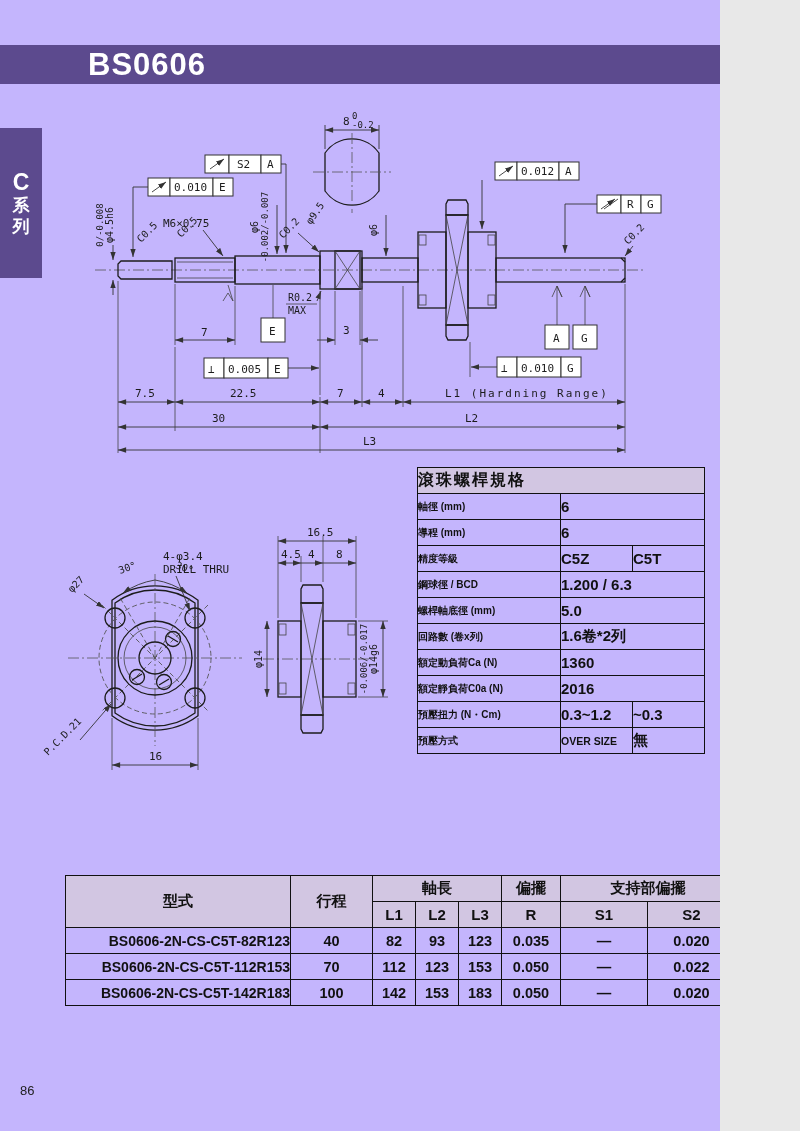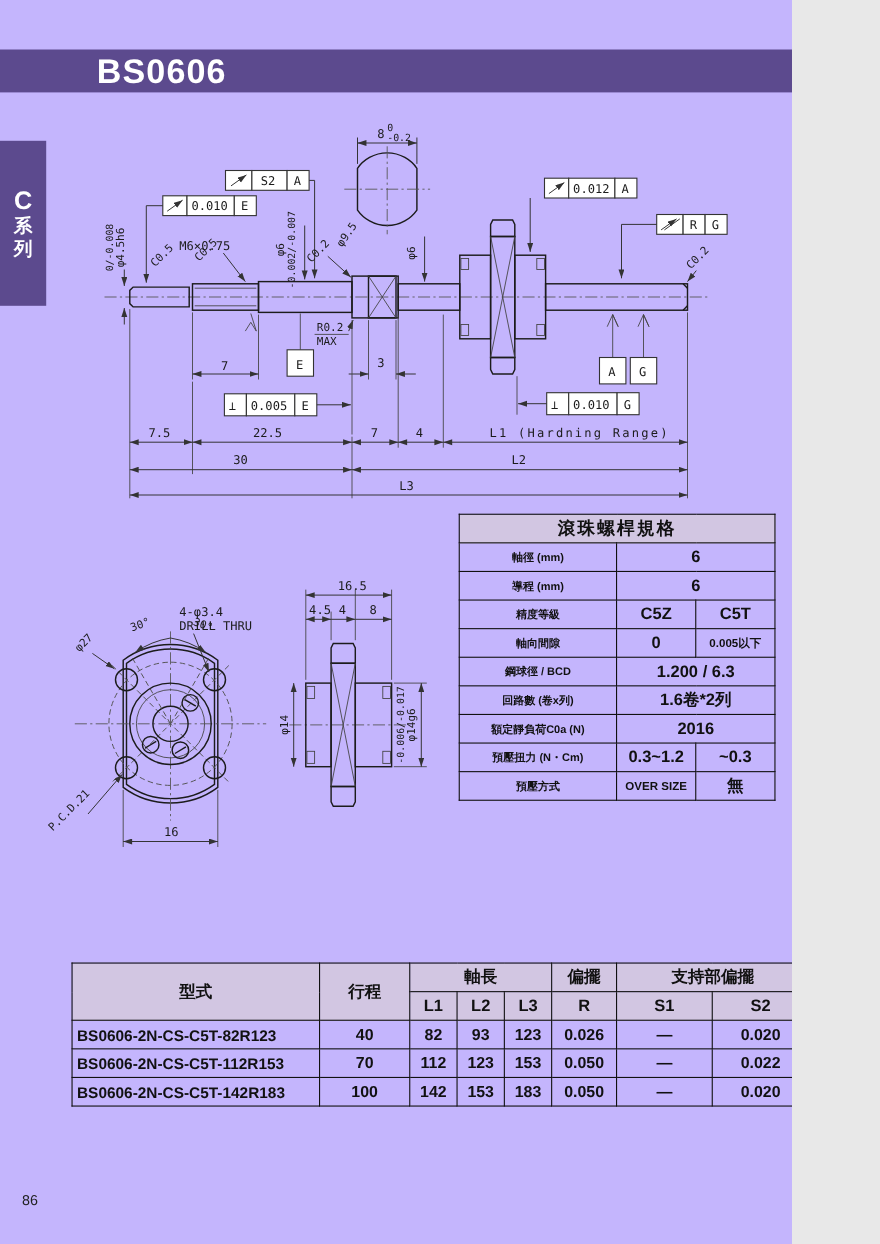--- a/index.html
+++ b/index.html
@@ -19,32 +19,32 @@
   svg text{font-family:"DejaVu Sans Mono","Liberation Mono",monospace;fill:#1c1c1c;}
   .t11{font-size:11px;} .t10{font-size:10px;} .t9{font-size:9px;}
   .ln{stroke:#1c1c1c;stroke-width:1.3;fill:none;}
   .lnthin{stroke:#444;stroke-width:0.8;fill:none;}
   .cl{stroke:#555;stroke-width:0.8;fill:none;stroke-dasharray:11 3 2 3;}
   .dsh{stroke:#555;stroke-width:0.9;fill:none;stroke-dasharray:5 3;}
   .dim{stroke:#333;stroke-width:0.9;fill:none;}
   .box{fill:#fff;stroke:#333;stroke-width:1;}
   
   .spec{position:absolute;left:417px;top:467px;width:287px;border-collapse:collapse;table-layout:fixed;}
-  .spec td{border:1.6px solid #111;height:25px;text-align:center;vertical-align:middle;
+  .spec td{border:1.6px solid #111;height:25px;text-align:left;vertical-align:middle;
         font-weight:bold;color:#111;padding:0;}
   .spec .hd{background:#d2c6e2;font-size:16px;letter-spacing:2px;}
   .spec .lb{font-size:10px;}
   .spec .vl{font-size:15px;}
   .spec .sm{font-size:10.5px;}
   
   .mdl{position:absolute;left:65px;top:875px;width:670px;border-collapse:collapse;table-layout:fixed;}
   .mdl td{border:1.6px solid #111;height:25px;text-align:center;vertical-align:middle;
         font-weight:bold;color:#111;padding:0;font-size:14.5px;}
   .mdl .hd{background:#d2c6e2;font-size:15px;}
-  .mdl .model{text-align:left;padding-left:4px;font-size:14px;}
+  .mdl .model{text-align:right;padding-left:4px;font-size:14px;}
 </style>
 </head>
 <body>
 
 <div class="page">
 
   <div class="titlebar">
     <div class="code">BS0606</div>
   </div>
 
@@ -372,31 +372,34 @@
     <tr>
           <td class="lb">導程 (mm)</td>
           <td colspan="2" class="vl">6</td>
         </tr>
     <tr>
           <td class="lb">精度等級</td>
           <td class="vl">C5Z</td>
           <td class="vl">C5T</td>
         </tr>
     <tr>
-          <td class="lb">軸向間隙</td>
-          <td class="vl">0</td>
-          <td class="sm">0.005以下</td>
-        </tr>
-    <tr>
           <td class="lb">鋼球徑 / BCD</td>
           <td colspan="2" class="vl">1.200 / 6.3</td>
         </tr>
     <tr>
+          <td class="lb">螺桿軸底徑 (mm)</td>
+          <td colspan="2" class="vl">5.0</td>
+        </tr>
+    <tr>
           <td class="lb">回路數 (卷x列)</td>
           <td colspan="2" class="vl">1.6卷*2列</td>
+        </tr>
+    <tr>
+          <td class="lb">額定動負荷Ca  (N)</td>
+          <td colspan="2" class="vl">1360</td>
         </tr>
     <tr>
           <td class="lb">額定靜負荷C0a  (N)</td>
           <td colspan="2" class="vl">2016</td>
         </tr>
     <tr>
           <td class="lb">預壓扭力  (N・Cm)</td>
           <td class="vl">0.3~1.2</td>
           <td class="vl">~0.3</td>
         </tr>
@@ -434,21 +437,21 @@
       <td class="hd">R</td>
       <td class="hd">S1</td>
       <td class="hd">S2</td>
     </tr>
     <tr>
       <td class="model">BS0606-2N-CS-C5T-82R123</td>
       <td>40</td>
       <td>82</td>
       <td>93</td>
       <td>123</td>
-      <td>0.026</td>
+      <td>0.035</td>
       <td>—</td>
       <td>0.020</td>
     </tr>
     <tr>
       <td class="model">BS0606-2N-CS-C5T-112R153</td>
       <td>70</td>
       <td>112</td>
       <td>123</td>
       <td>153</td>
       <td>0.050</td>

